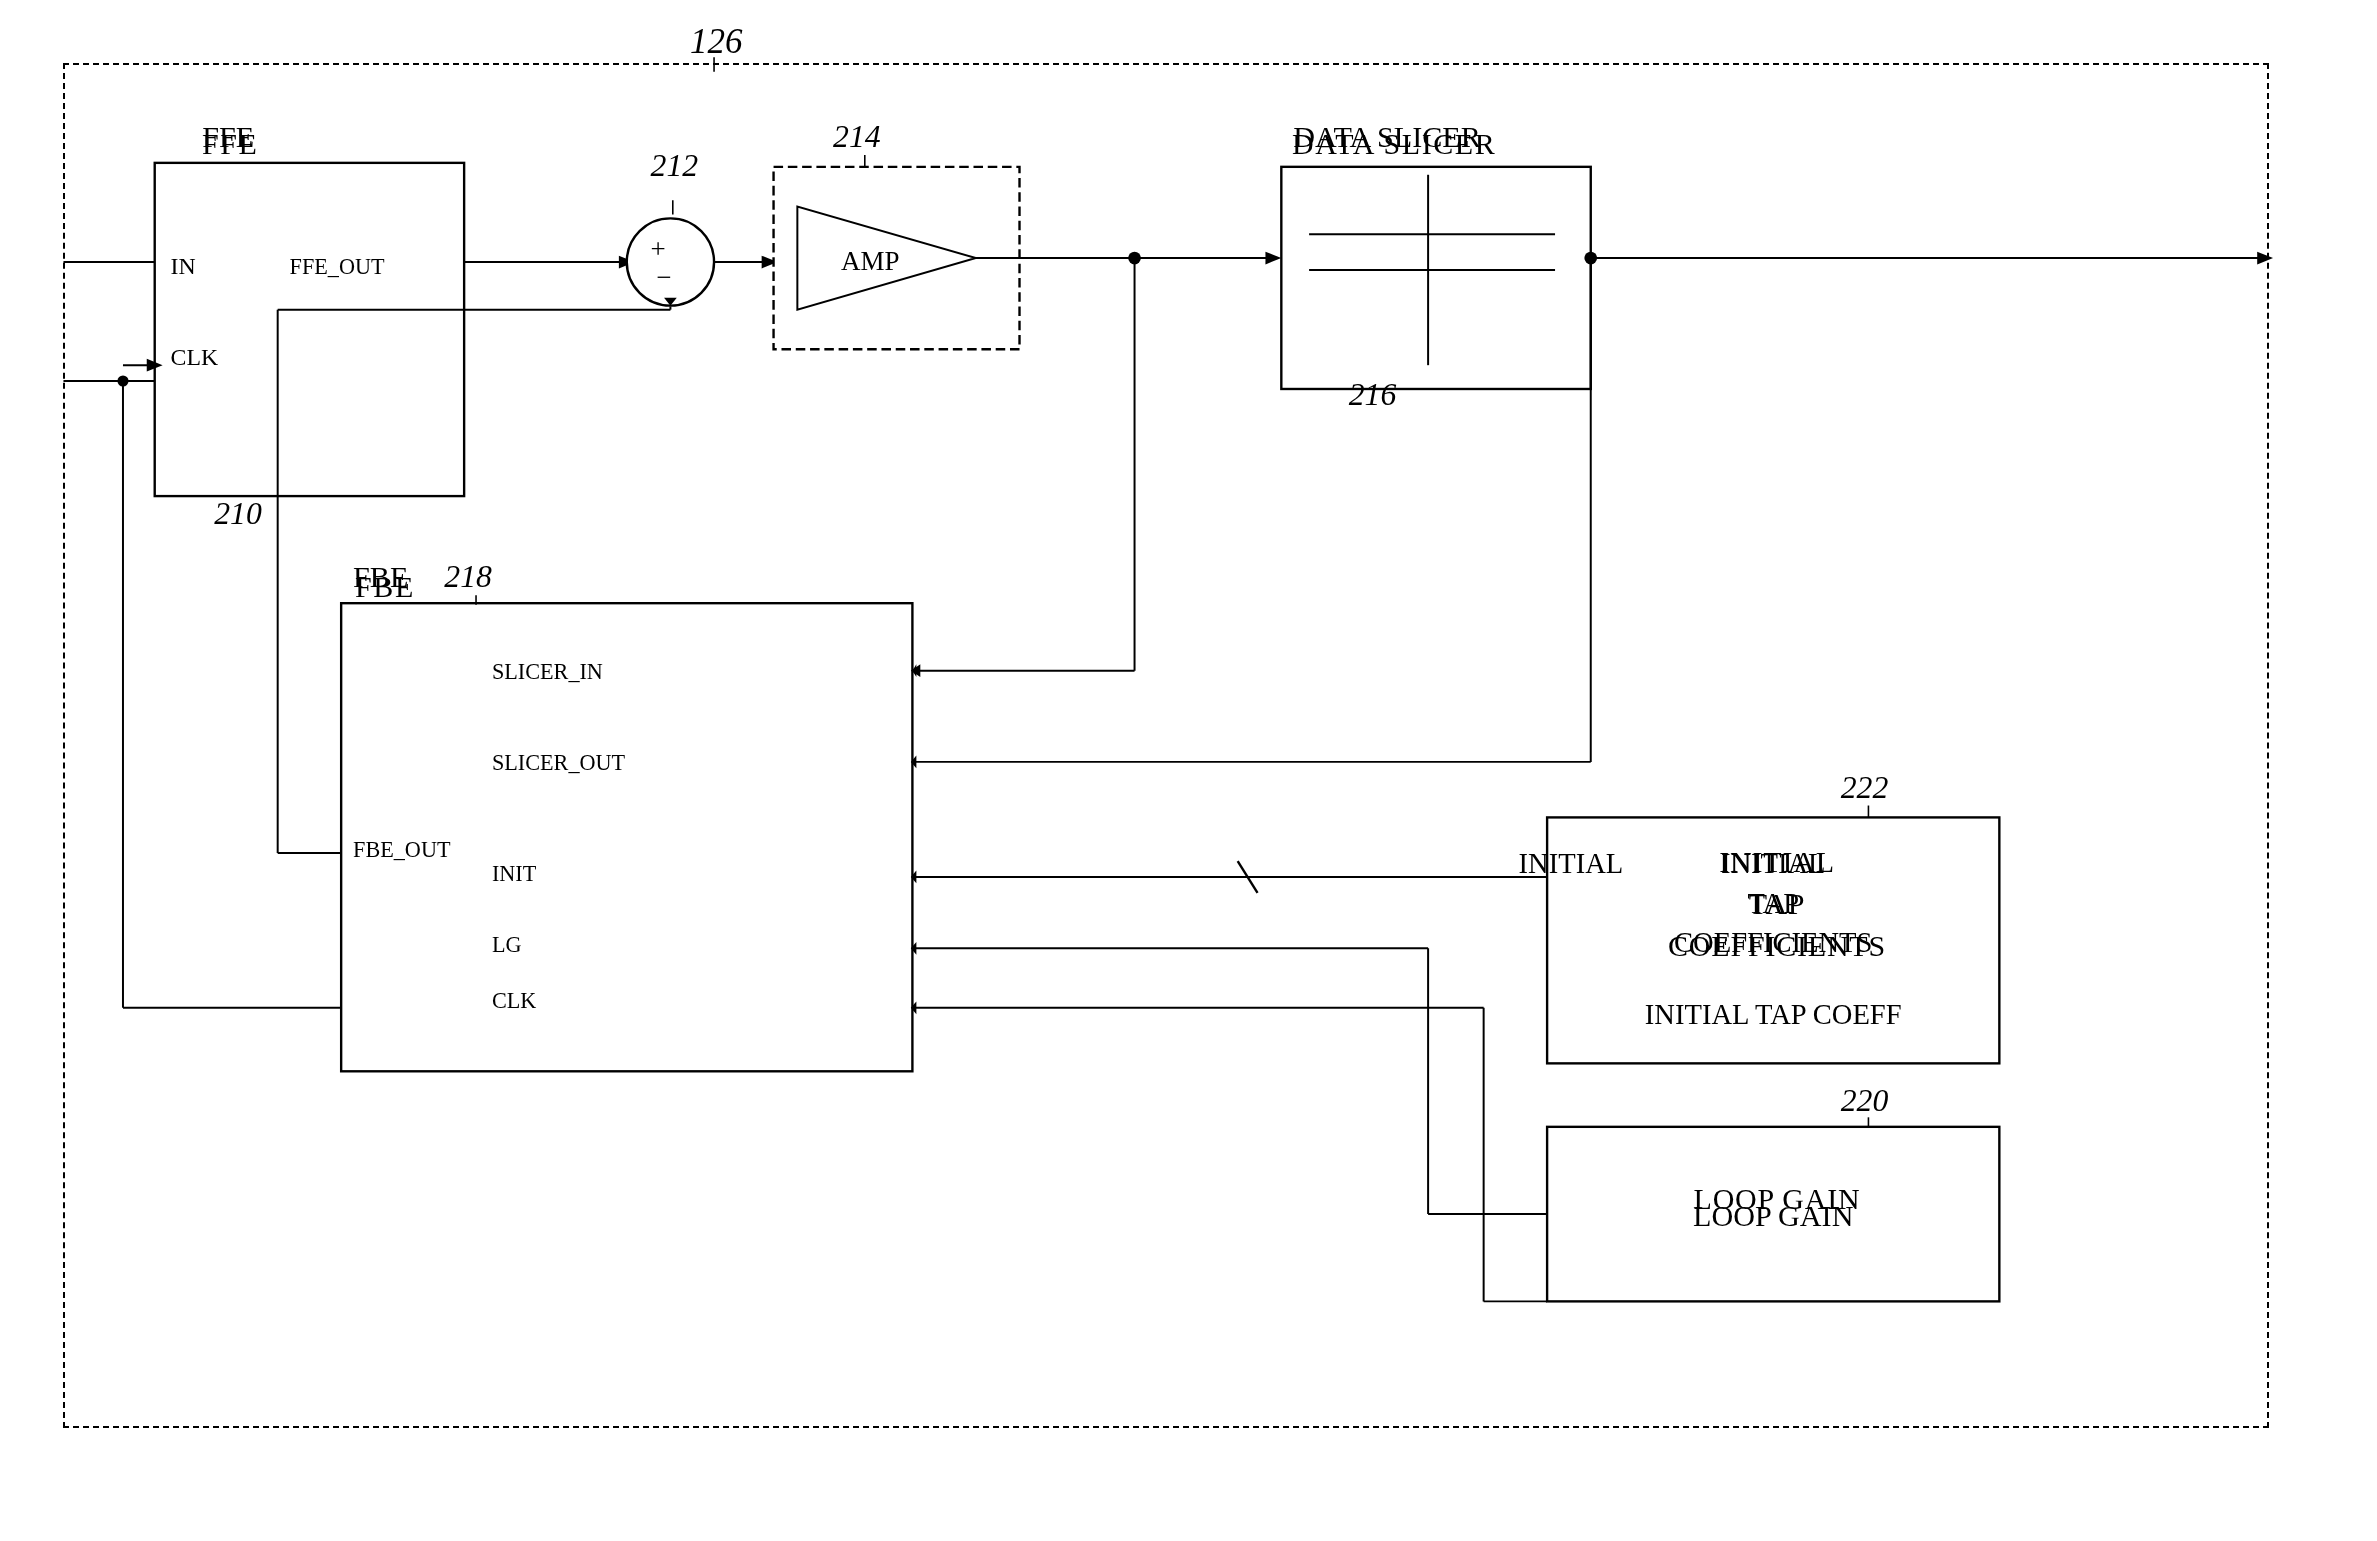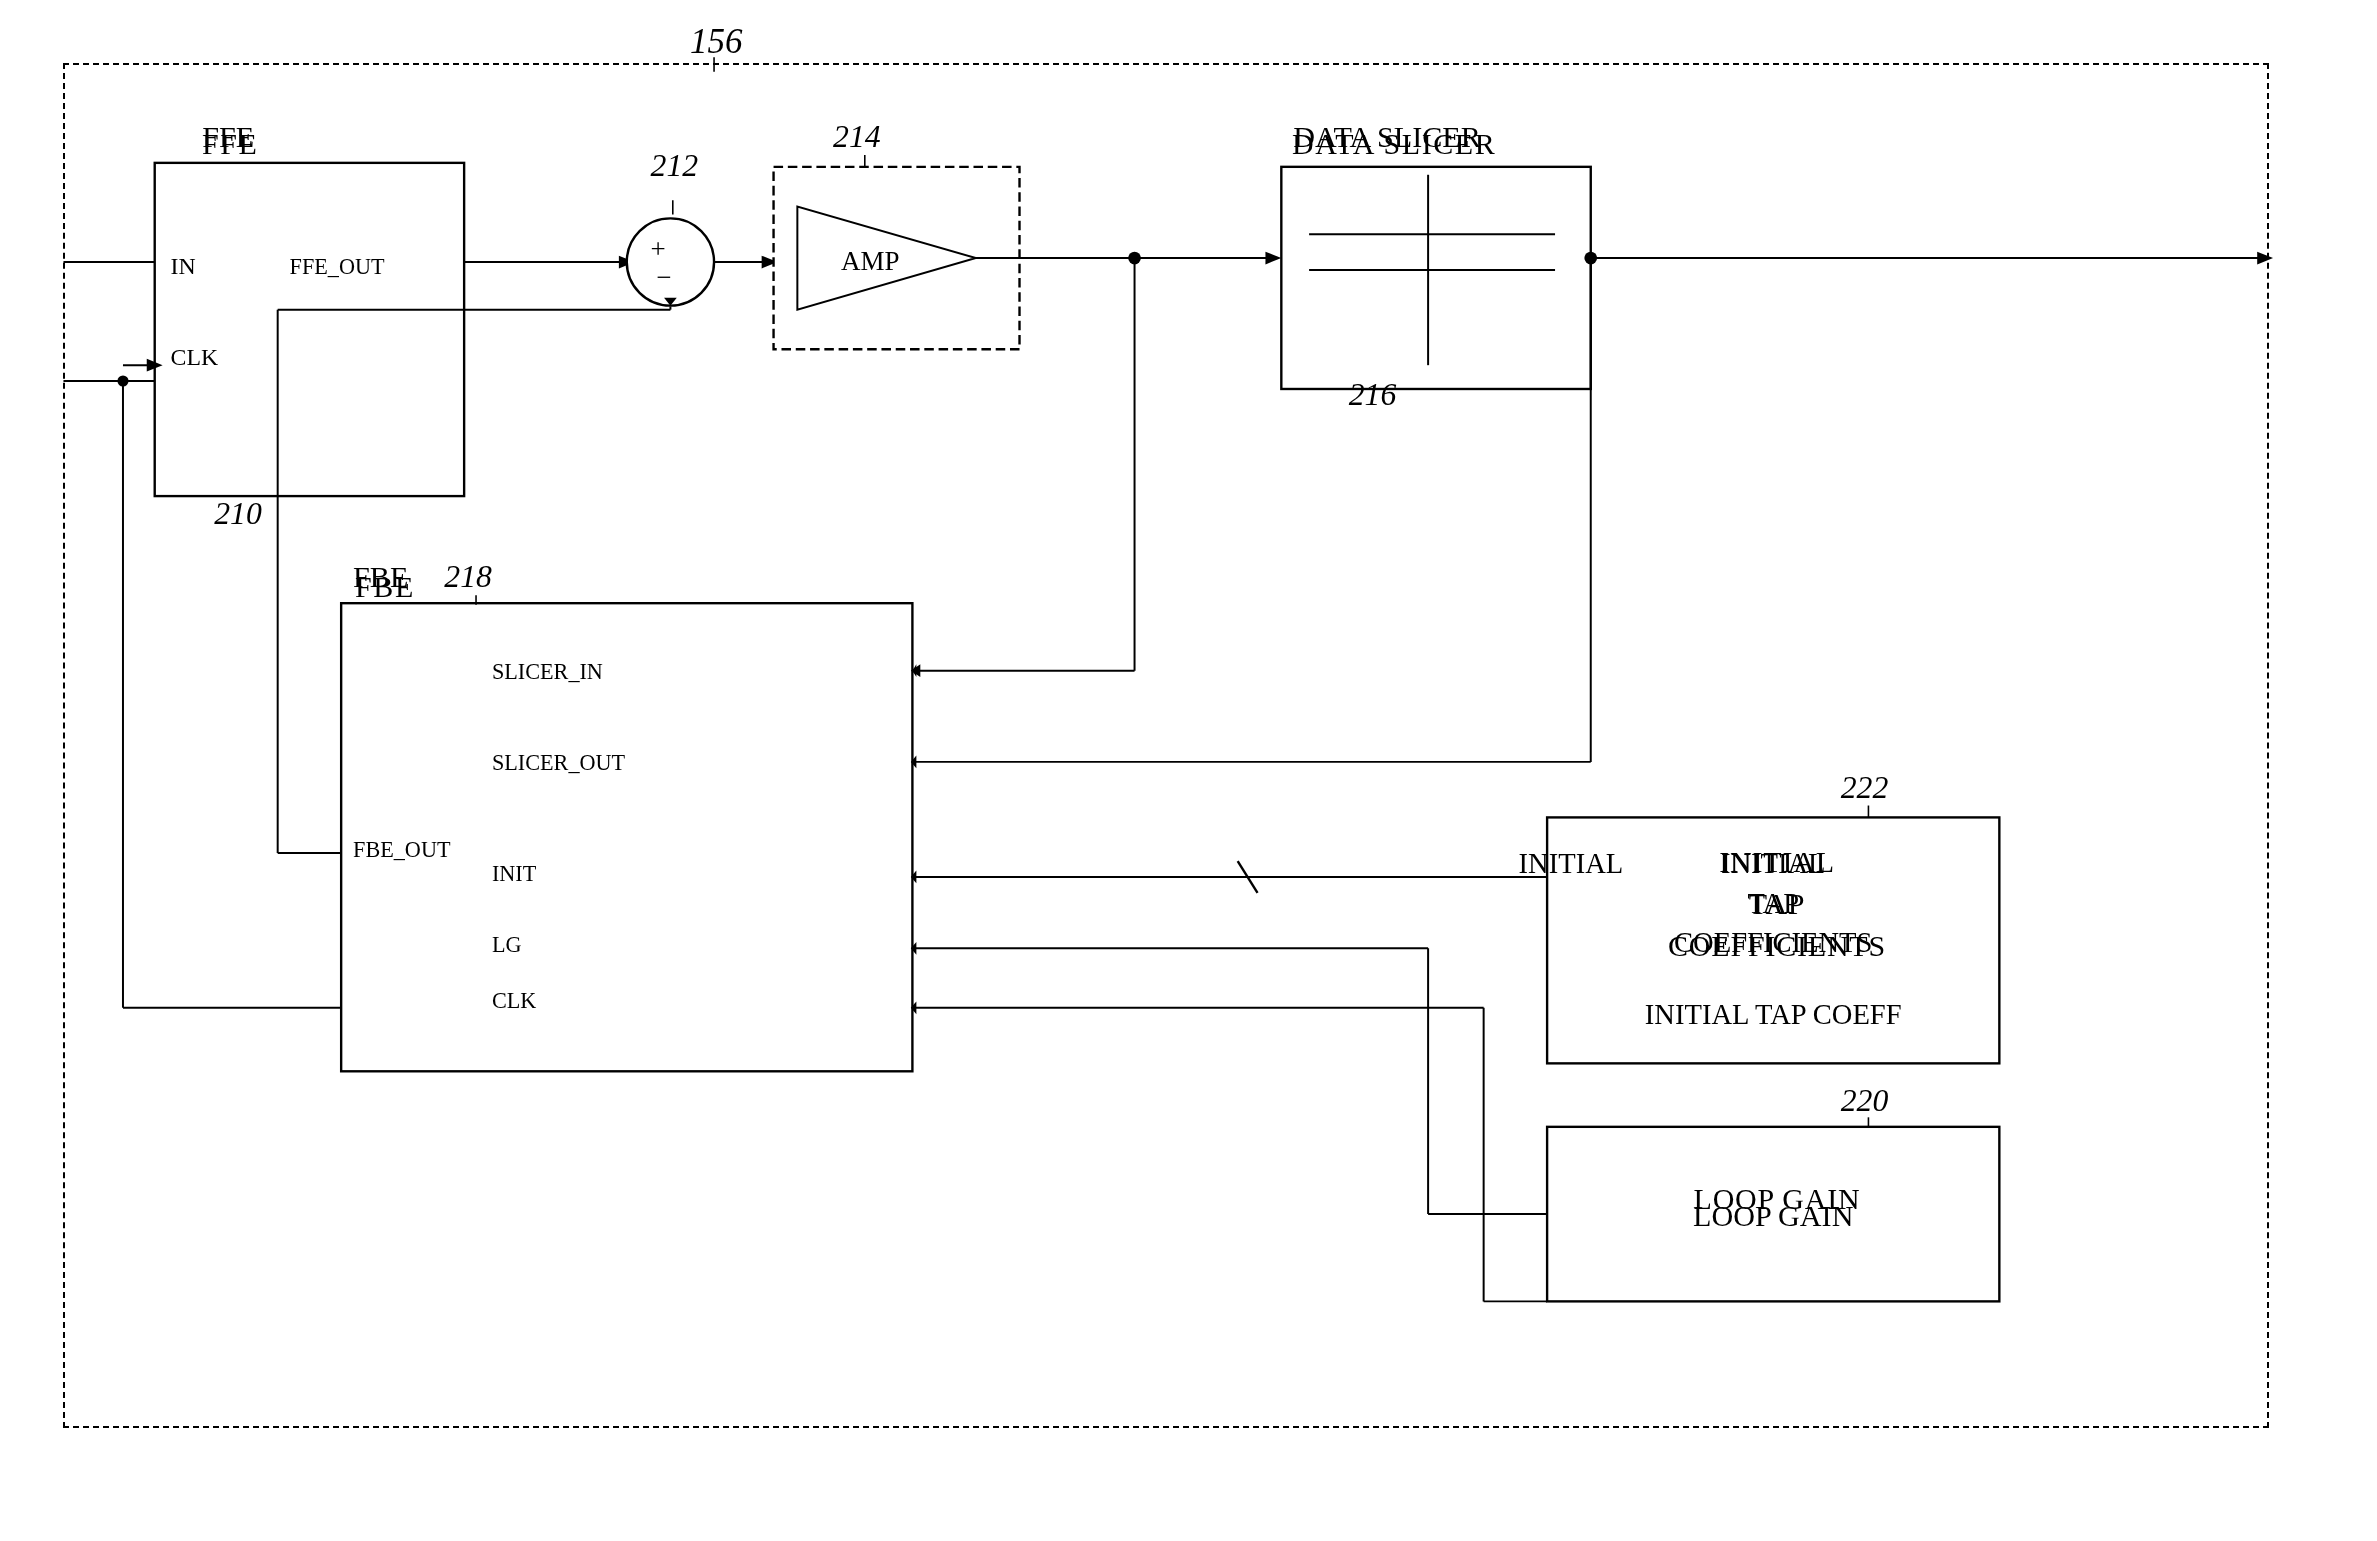--- a/index.html
+++ b/index.html
@@ -19,21 +19,21 @@
       left: 63px;
       width: 2206px;
       height: 1365px;
       border: 2.4px dashed #000;
     }
 
   </style>
 </head>
 <body>
 
-<div style="position:absolute;top:22px;left:690px;font-family:'Times New Roman',serif;font-style:italic;font-size:35px;">156</div>
+<div style="position:absolute;top:22px;left:690px;font-family:'Times New Roman',serif;font-style:italic;font-size:35px;">126</div>
 
 <div class="outer-border"></div>
 
 <svg style="position:absolute;top:0;left:0;width:2377px;height:1542px;pointer-events:none;" viewBox="0 0 2996 1943" width="2377" height="1542">
 
   <line x1="900" y1="72" x2="900" y2="90" stroke="#000" stroke-width="2"></line>
 
   <line x1="80" y1="330" x2="200" y2="330" stroke="#000" stroke-width="2.5"></line>
   <polygon points="200,322 220,330 200,338" fill="#000" stroke="#000" stroke-width="1"></polygon>
 

